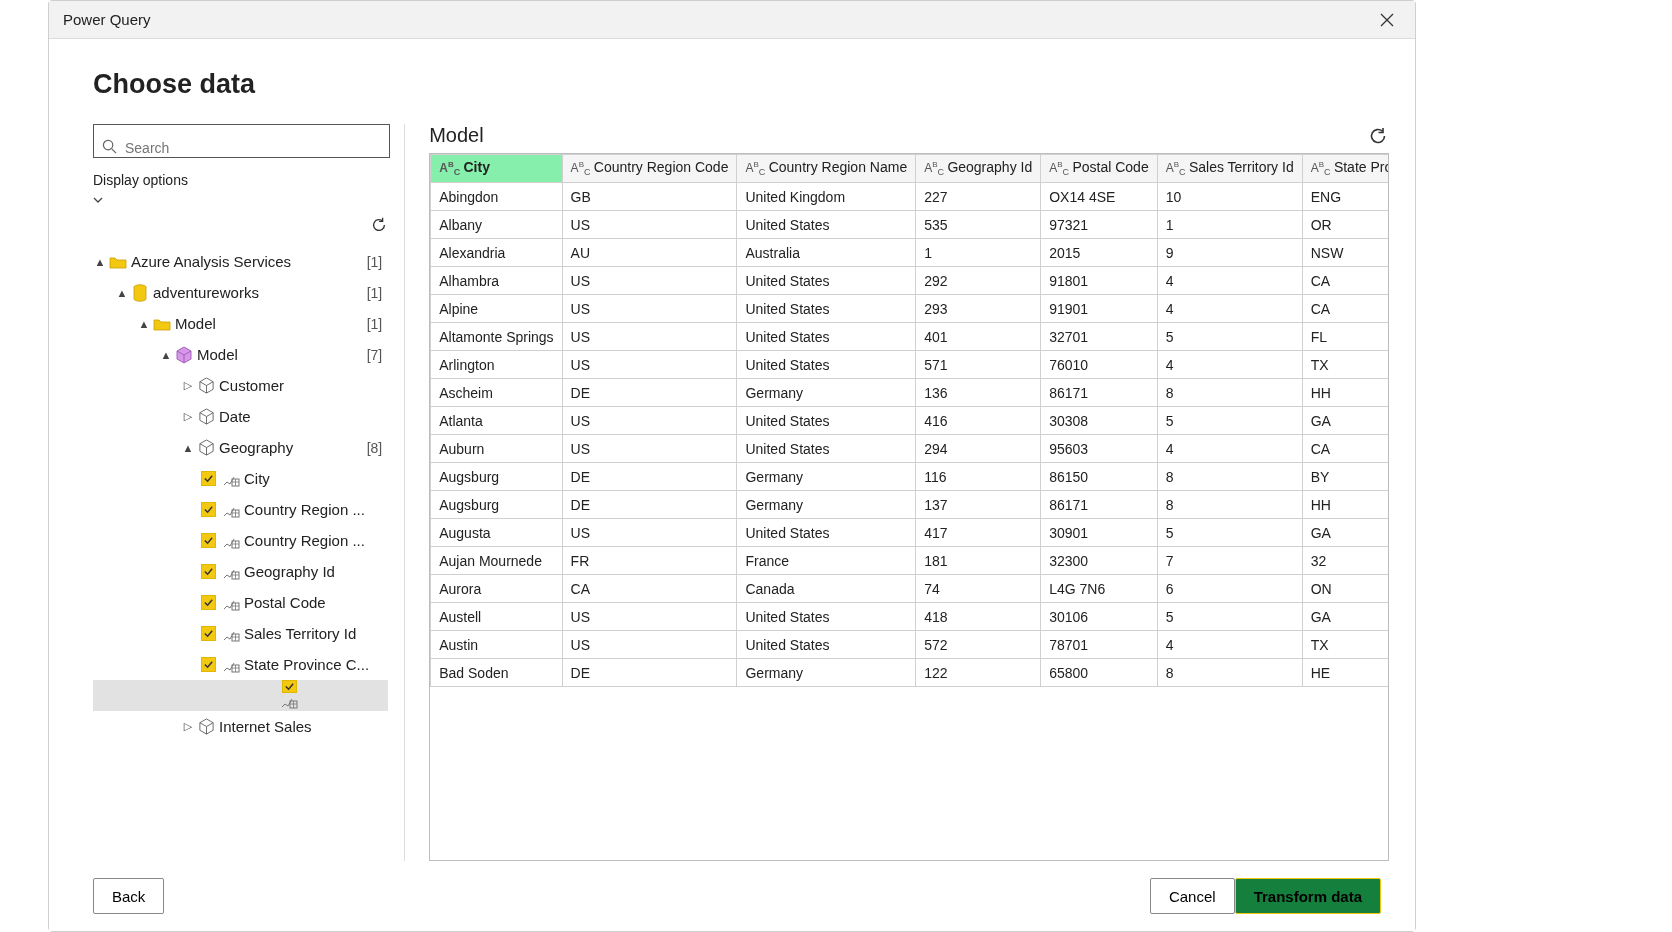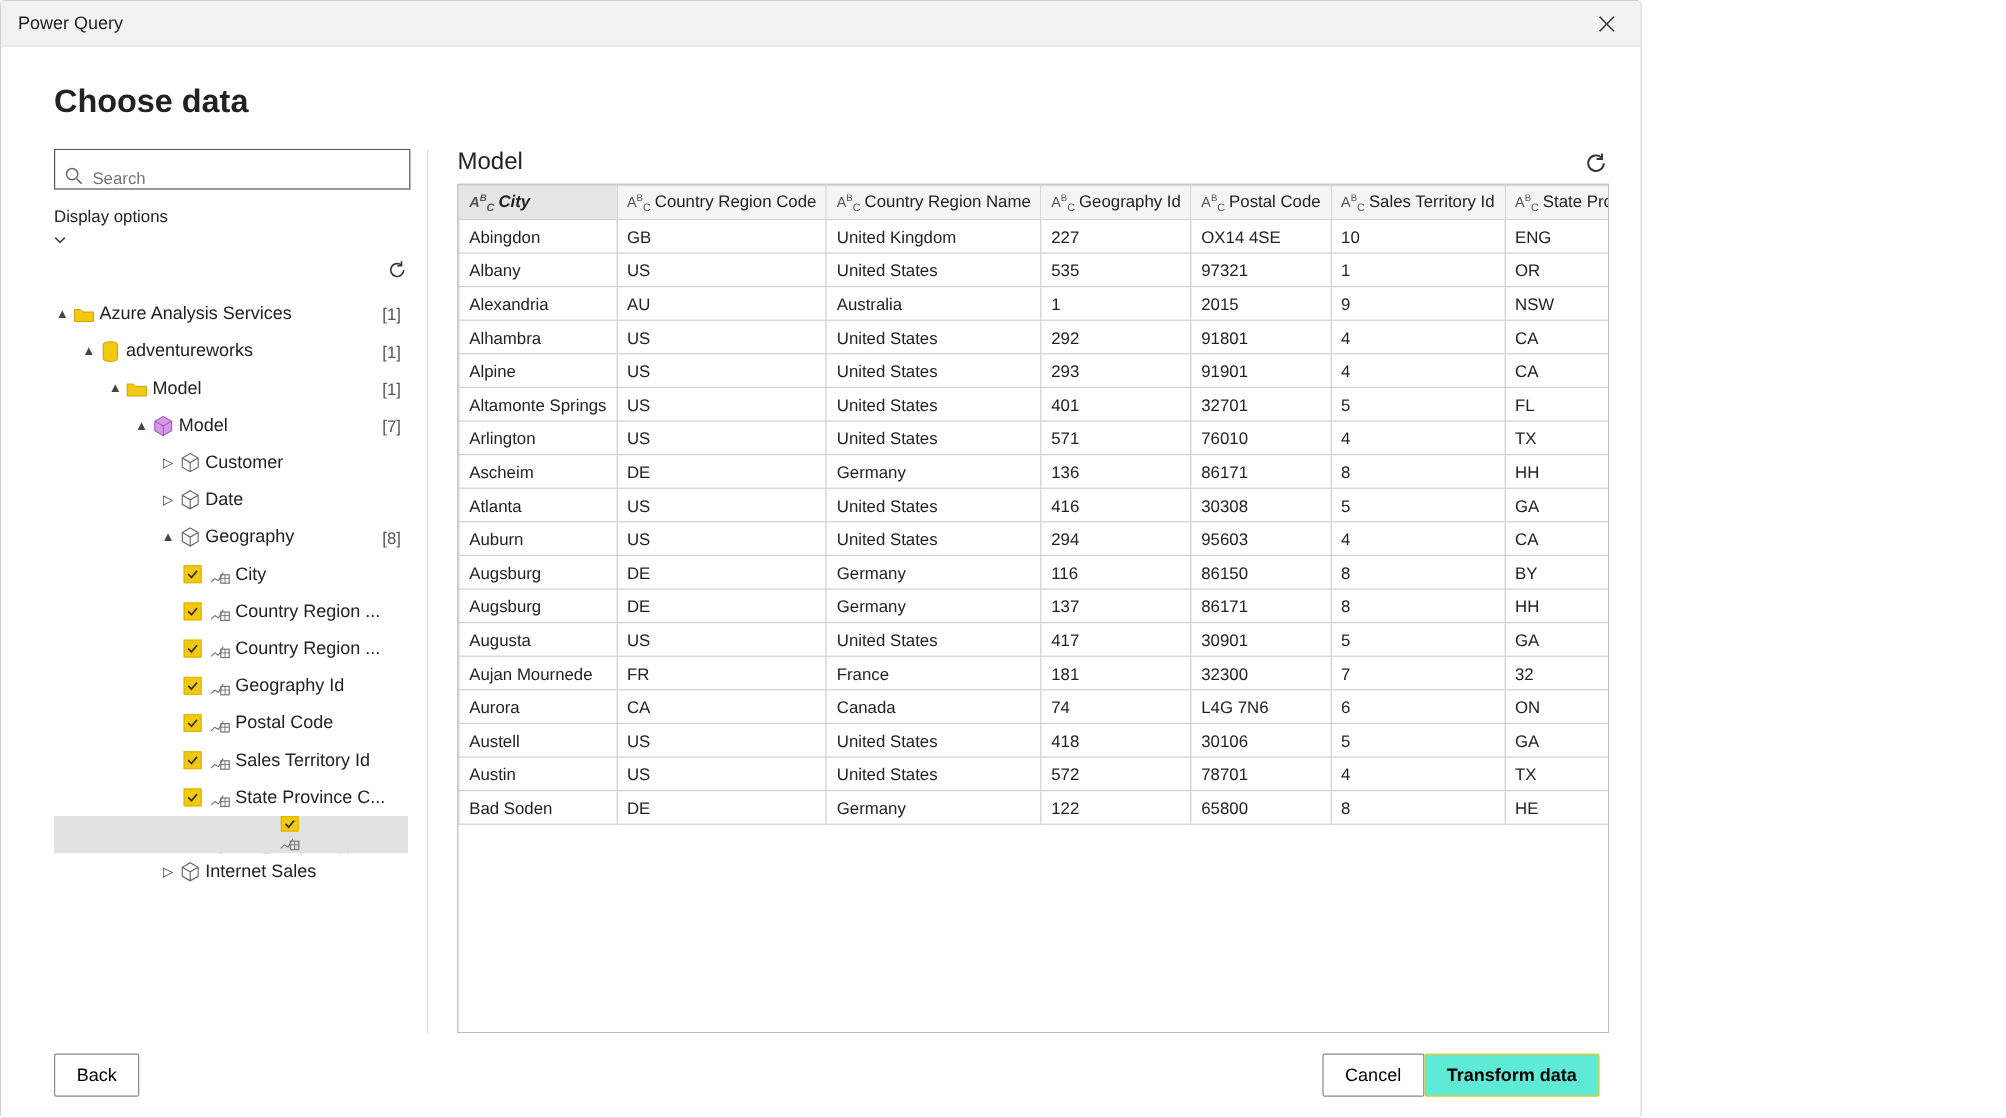--- a/index.html
+++ b/index.html
@@ -6,20 +6,21 @@
   html, body { margin: 0; padding: 0; font-family: "Segoe UI", Arial, sans-serif; font-size: 14px; color: #222; background: #fff; }
   .dialog {
     width: 1368px;
     height: 932px;
     position: relative;
     border: 1px solid #cfcfcf;
     background: #fafafa;
     display: flex;
     flex-direction: column;
     border-radius: 4px;
+    margin-left: 48px;
   }
   .titlebar {
     height: 38px;
     display: flex;
     align-items: center;
     padding: 0 14px;
     border-bottom: 1px solid #dcdcdc;
     background: #f2f2f2;
   }
   .titlebar .title { font-size: 15px; }
@@ -158,23 +159,22 @@
     white-space: nowrap;
     height: 28px;
   }
   table.grid th {
     background: #f5f5f5;
     font-weight: 400;
     position: sticky;
     top: 0;
   }
   table.grid th.sorted {
-    background: #e5e5e5;
+    background: #86efac;
     font-weight: 700;
-    font-style: italic;
   }
   .abc { font-family: "Segoe UI", Arial; font-size:12px; color:#575757;}
   .abc sup { font-size:8px; vertical-align: super;}
   
   .footer {
     height: 70px;
     display: flex;
     align-items: center;
     padding: 0 34px 0 44px;
     border-top: 0;
@@ -184,21 +184,21 @@
     height: 36px;
     padding: 0 18px;
     font-size: 15px;
     border: 1px solid #888;
     background: #fff;
     cursor: pointer;
     display:inline-flex;align-items:center;justify-content:center;
     border-radius: 2px;
   }
   .btn.primary {
-    background: #5eead4;
+    background: #15803d;
     border-color: #F2C811;
     font-weight: 600;
   }
   .footer .right-btns { margin-left:auto; display:flex; }
 </style>
 </head>
 <body>
 
 <div class="dialog">
 

